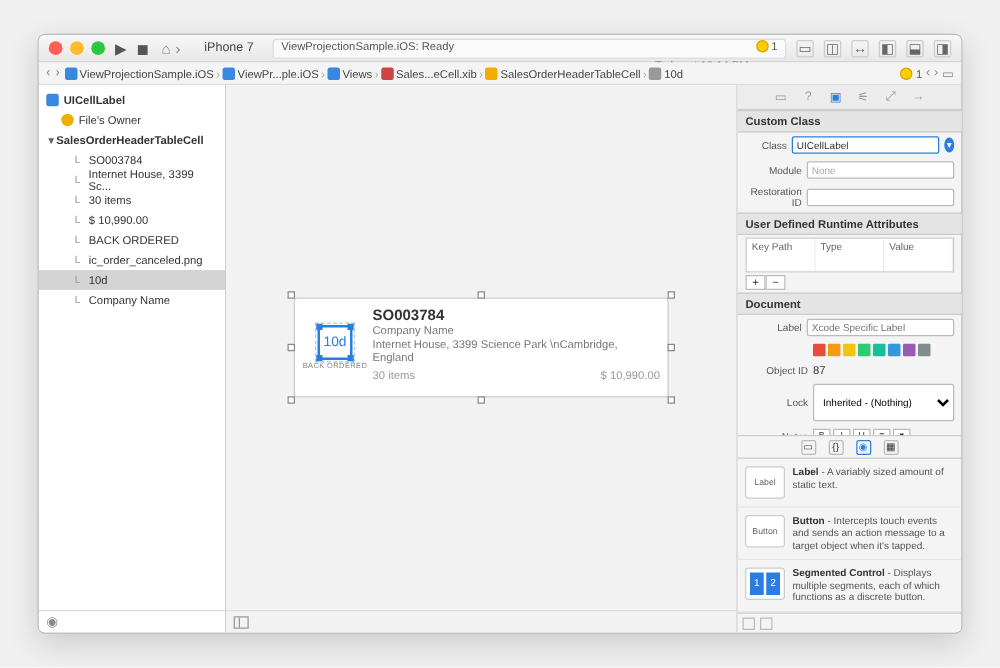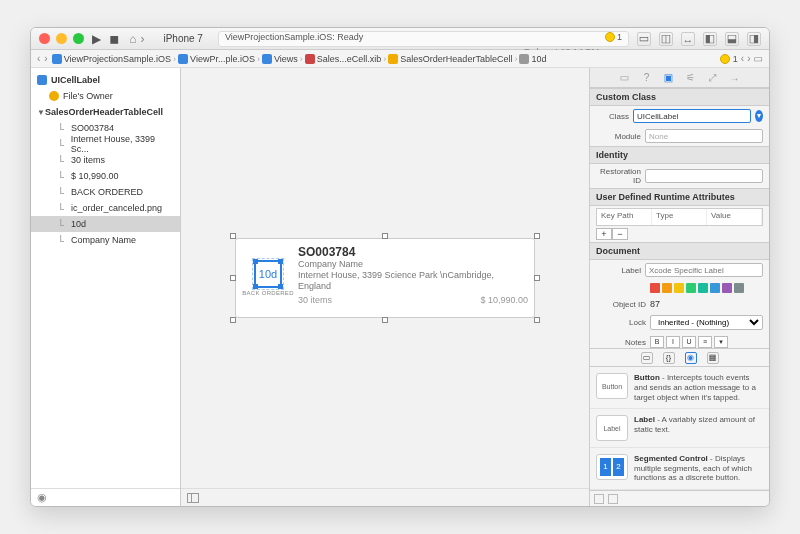--- a/index.html
+++ b/index.html
@@ -79,21 +79,21 @@
     .insp-tab { width: 14px; height: 14px; display: flex; align-items: center; justify-content: center; font-size: 10px; color: #999; cursor: pointer; }
     .insp-tab.active { color: #2a7de1; }
     .insp-body { flex: 1; overflow: auto; }
     .sec-hdr { background: #e4e4e4; padding: 3px 6px; font-weight: bold; font-size: 9px; border-bottom: 1px solid #ccc; border-top: 1px solid #ccc; }
     .field-row { display: flex; align-items: center; padding: 3px 6px; gap: 4px; }
     .field-label { width: 50px; text-align: right; color: #555; font-size: 8px; }
     .field-input { flex: 1; height: 14px; background: #fff; border: 1px solid #bbb; border-radius: 2px; font-size: 8px; padding: 0 3px; }
     .field-input.blue { border-color: #2a7de1; color: #333; }
     .field-input.grey { color: #aaa; }
     .field-drop { width: 12px; height: 12px; background: #2a7de1; border-radius: 50%; font-size: 8px; color: #fff; text-align: center; line-height: 12px; }
-    .runtime-tbl { margin: 2px 6px; border: 1px solid #ccc; background: #fff; height: 18px; display: flex; font-size: 8px; }
+    .runtime-tbl { margin: 2px 6px; border: 1px solid #ccc; background: #fff; height: 28px; display: flex; font-size: 8px; }
     .rt-col { flex:1; padding: 2px 4px; border-right: 1px solid #eee; color: #666; }
     .plusminus { display: flex; gap: 0; margin: 2px 6px; }
     .pm-btn { width: 16px; height: 12px; border: 1px solid #bbb; background: #fff; font-size: 9px; text-align: center; line-height: 10px; cursor: pointer; }
     .color-swatches { display: flex; gap: 2px; padding: 2px 6px; }
     .swatch { width: 10px; height: 10px; border-radius: 1px; cursor: pointer; }
     .notes-row { display: flex; gap: 2px; padding: 2px 6px; }
     .note-ic { width: 14px; height: 12px; border: 1px solid #bbb; background: #fff; font-size: 7px; text-align: center; line-height: 10px; }
     
     
     .library { border-top: 1px solid #ccc; flex-shrink: 0; }
@@ -297,21 +297,20 @@
         <div class="sec-hdr">Custom Class</div>
         <div class="field-row">
           <span class="field-label">Class</span>
           <input class="field-input blue" value="UICellLabel" style="">
           <span class="field-drop">▾</span>
         </div>
         <div class="field-row">
           <span class="field-label">Module</span>
           <input class="field-input grey" value="None" style="">
         </div>
-        <div class="sec-hdr">Identity</div>
         <div class="field-row">
           <span class="field-label">Restoration ID</span>
           <input class="field-input" style="">
         </div>
         <div class="sec-hdr">User Defined Runtime Attributes</div>
         <div class="runtime-tbl">
           <div class="rt-col">Key Path</div>
           <div class="rt-col">Type</div>
           <div class="rt-col">Value</div>
         </div>
@@ -336,21 +335,21 @@
               <span class="swatch" style="background: rgb(155, 89, 182);"></span>
               <span class="swatch" style="background: rgb(127, 140, 141);"></span>
             </div>
         </div>
         <div class="field-row">
           <span class="field-label">Object ID</span>
           <span>87</span>
         </div>
         <div class="field-row">
           <span class="field-label">Lock</span>
-          <select class="field-input" style="height:15px"><option>Inherited - (Nothing)</option></select>
+          <select class="field-input" style="height:30px"><option>Inherited - (Nothing)</option></select>
         </div>
         <div class="field-row">
           <span class="field-label">Notes</span>
           <div class="notes-row" style="padding:0">
             <span class="note-ic">B</span>
             <span class="note-ic">I</span>
             <span class="note-ic">U</span>
             <span class="note-ic">≡</span>
             <span class="note-ic">▾</span>
           </div>
@@ -359,26 +358,26 @@
 
       <div class="library">
         <div class="lib-tabs">
           <span class="lib-tab">▭</span>
           <span class="lib-tab">{}</span>
           <span class="lib-tab active">◉</span>
           <span class="lib-tab">▦</span>
         </div>
         <div id="lib-items">
             <div class="lib-item">
+              <div class="lib-icon">Label</div>
+              <div class="lib-text"><span class="lib-title">Label</span><span> - A variably sized amount of static text.</span></div>
+            </div>
+            <div class="lib-item">
               <div class="lib-icon">Button</div>
               <div class="lib-text"><span class="lib-title">Button</span><span> - Intercepts touch events and sends an action message to a target object when it's tapped.</span></div>
-            </div>
-            <div class="lib-item">
-              <div class="lib-icon">Label</div>
-              <div class="lib-text"><span class="lib-title">Label</span><span> - A variably sized amount of static text.</span></div>
             </div>
             <div class="lib-item">
               <div class="lib-icon seg">
                 <span class="seg-part">1</span>
                 <span class="seg-part">2</span>
               </div>
               <div class="lib-text"><span class="lib-title">Segmented Control</span><span> - Displays multiple segments, each of which functions as a discrete button.</span></div>
             </div>
           </div>
         <div class="lib-footer">

